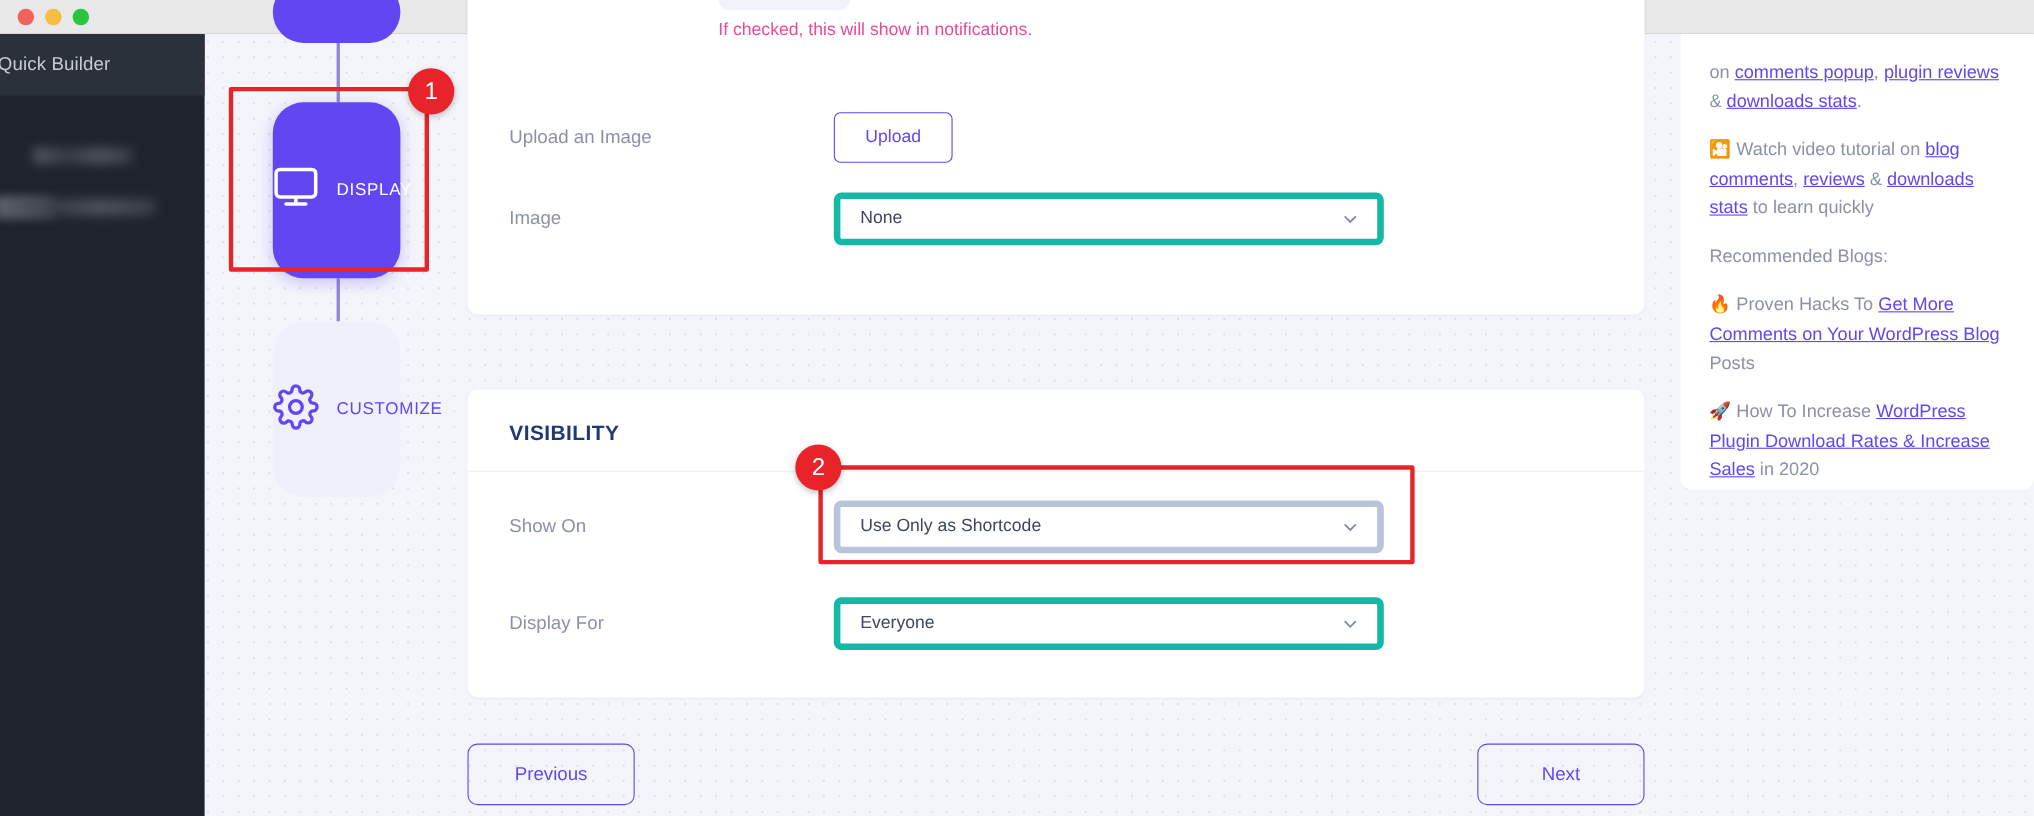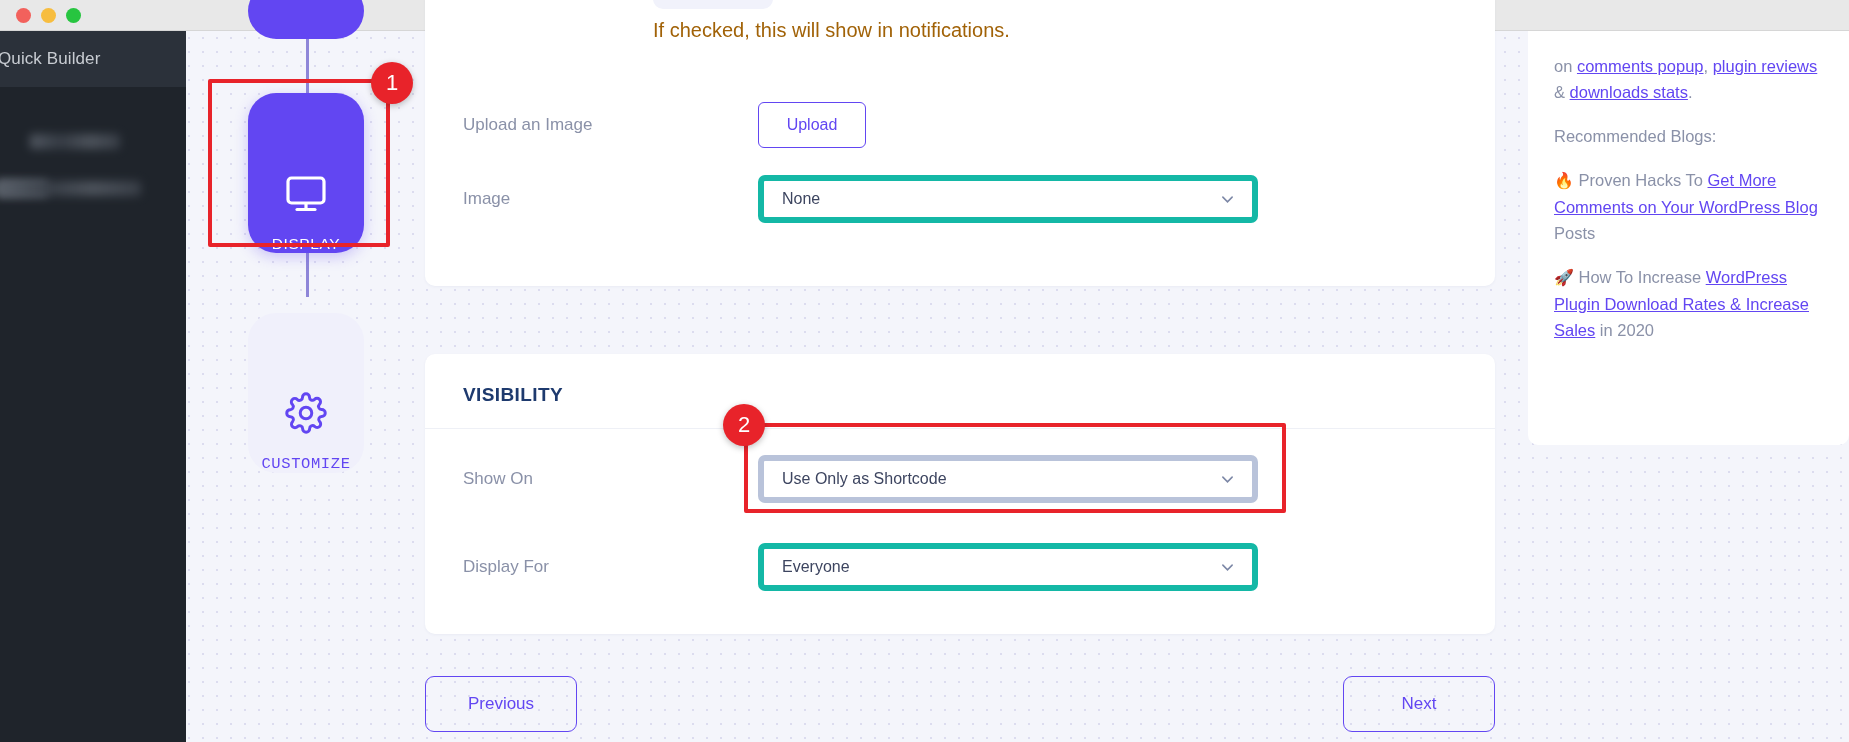--- a/index.html
+++ b/index.html
@@ -72,38 +72,37 @@
     position: absolute; left: 80px; width: 3px;
     background: #8e86d8;
   }
   #rail-line-top    { top: 0px;   height: 62px; }
   #rail-line-bottom { top: 222px; height: 44px; }
 
   .step-card {
     position: absolute; left: 22px;
     width: 116px; height: 160px;
     border-radius: 28px;
-    display: flex; flex-direction: column;
-    align-items: center; justify-content: flex-end;
+    display: flex; 
+    align-items: center; justify-content: space-between;
     gap: 16px;
   }
   #step-card-partial {
     top: -48px; height: 56px;
     background: #6246f2;
     border-radius: 28px;
   }
   #step-card-display {
     top: 62px;
     background: #6246f2;
     box-shadow: 0 4px 14px rgba(98,70,242,.28);
   }
   #step-card-customize {
-    top: 282px;
+    top: 261px;
     background: #f0f0fb;
-    font-family: Liberation Mono, monospace;
   }
   .step-label {
     font-size: 15.5px;
     letter-spacing: .6px;
   }
   #step-card-display  .step-label { color: #ffffff; }
   #step-card-customize .step-label { color: #6246f2; }
 
   
   .anno-box {
@@ -184,22 +183,22 @@
     display: inline-flex; align-items: center; justify-content: center;
     height: 46px; min-width: 108px;
     border: 1px solid #6246f2;
     border-radius: 6px;
     color: #6246f2;
     font-size: 16px;
     background: #fff;
   }
 
   .helper-text {
-    font-size: 20px;
-    color: #a16207;
+    font-size: 16px;
+    color: #ec4899;
   }
 
   #toggle-stub {
     position: absolute; left: 228px; top: -40px;
     width: 120px; height: 58px;
     background: #f1f2fb;
     border-radius: 10px;
     overflow: hidden;
   }
   #helper-row {
@@ -371,20 +370,23 @@
   <div id="footer-nav">
     <button class="nav-btn">Previous</button>
     <button class="nav-btn">Next</button>
   </div>
 
   <div id="info-panel">
     <p style="margin-top:22px;">
       <span>on </span><a href="#">comments popup</a><span>, </span><a href="#">plugin reviews</a><span> &amp; </span><a href="#">downloads stats</a><span>.</span>
     </p>
 
+    <p>
+      <span class="emoji">🎦</span><span> Watch video tutorial on </span><a href="#">blog comments</a><span>, </span><a href="#">reviews</a><span> &amp; </span><a href="#">downloads stats</a><span> to learn quickly</span>
+    </p>
 
     <p class="info-strong">Recommended Blogs:</p>
 
     <p>
       <span class="emoji">🔥</span><span> Proven Hacks To </span><a href="#">Get More Comments on Your WordPress Blog</a><span> Posts</span>
     </p>
 
     <p>
       <span class="emoji">🚀</span><span> How To Increase </span><a href="#">WordPress Plugin Download Rates &amp; Increase Sales</a><span> in 2020</span>
     </p>

